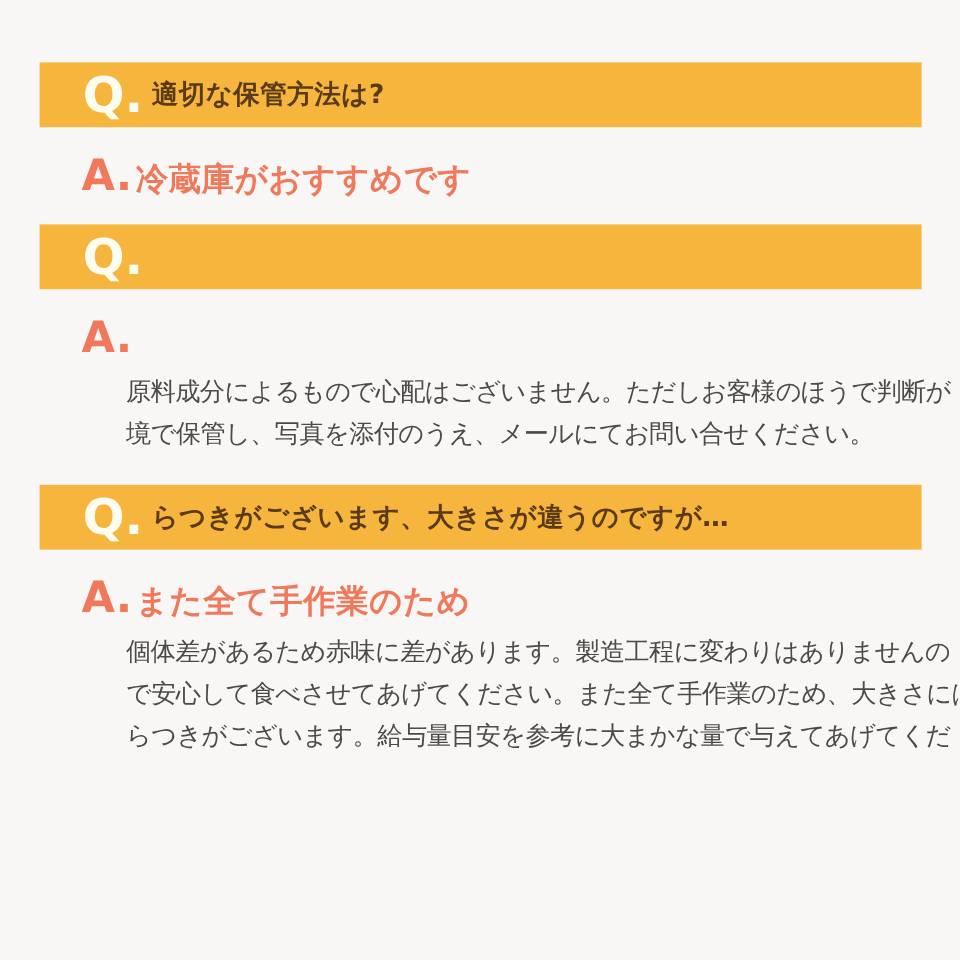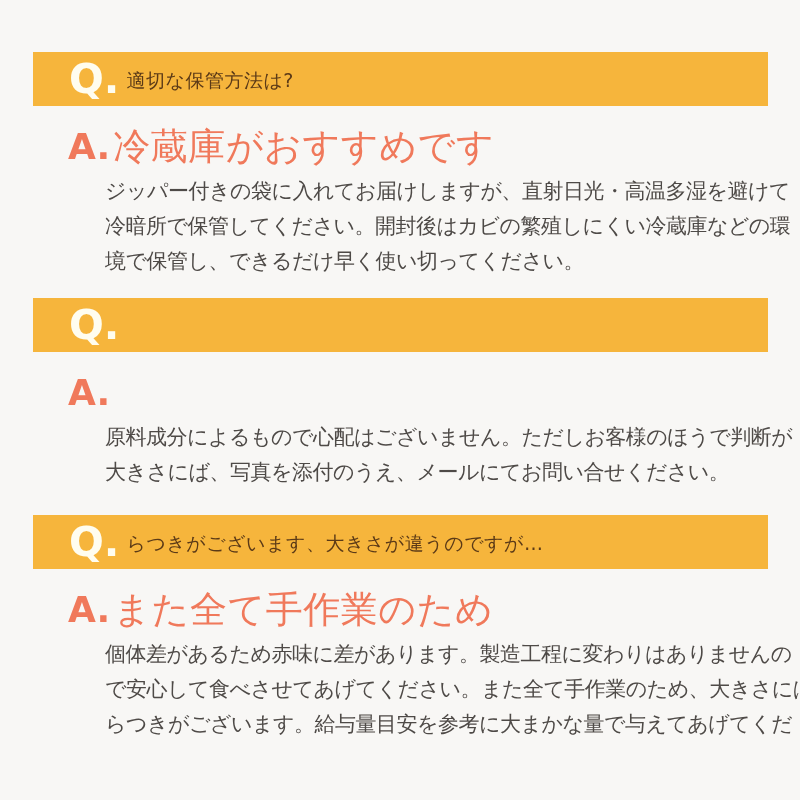--- a/index.html
+++ b/index.html
@@ -33,46 +33,46 @@
   .q-mark {
     margin-left: 36px;
     font-size: 41px;
     line-height: 1;
     font-weight: bold;
     color: var(--q-color, #FFFDEF);
     letter-spacing: 0;
   }
   .q-text {
     margin-left: 7px;
-    font-size: 19px;
+    font-size: 22px;
     line-height: 1;
-    font-weight: normal;
+    font-weight: bold;
     color: var(--question-color, #5B3A17);
     letter-spacing: 0.5px;
     white-space: nowrap;
     padding-top: 2px;
   }
 
   .a-heading {
     margin: 20px 32px 0 68px;
     height: 42px;
     display: flex;
     align-items: baseline;
   }
   .a-mark {
     font-size: 36px;
     line-height: 42px;
     font-weight: bold;
     color: var(--answer-color, #F0795B);
   }
   .a-title {
     margin-left: 3px;
-    font-size: 37px;
+    font-size: 27px;
     line-height: 42px;
-    font-weight: normal;
+    font-weight: bold;
     color: var(--answer-color, #F0795B);
     letter-spacing: 0.5px;
     white-space: nowrap;
   }
 
   .a-body {
     margin: 6px 38px 0 105px;
     font-size: 21px;
     line-height: 35px;
     color: var(--body-color, #4E4A47);
@@ -89,37 +89,32 @@
 
   <section class="faq-item s1">
     <div class="q-banner">
       <span class="q-mark">Q.</span>
       <span class="q-text">適切な保管方法は?</span>
     </div>
     <div class="a-heading">
       <span class="a-mark">A.</span>
       <span class="a-title">冷蔵庫がおすすめです</span>
     </div>
-    <div class="a-body">
-      <div class="body-line">ジッパー付きの袋に入れてお届けしますが、直射日光・高温多湿を避けて</div>
-      <div class="body-line">冷暗所で保管してください。開封後はカビの繁殖しにくい冷蔵庫などの環</div>
-      <div class="body-line">境で保管し、できるだけ早く使い切ってください。</div>
-    </div>
   </section>
 
   <section class="faq-item s2">
     <div class="q-banner">
       <span class="q-mark">Q.</span>
     </div>
     <div class="a-heading">
       <span class="a-mark">A.</span>
     </div>
     <div class="a-body">
       <div class="body-line">原料成分によるもので心配はございません。ただしお客様のほうで判断が</div>
-      <div class="body-line">大きさにば、写真を添付のうえ、メールにてお問い合せください。</div>
+      <div class="body-line">境で保管し、写真を添付のうえ、メールにてお問い合せください。</div>
     </div>
   </section>
 
   <section class="faq-item s3">
     <div class="q-banner">
       <span class="q-mark">Q.</span>
       <span class="q-text">らつきがございます、大きさが違うのですが…</span>
     </div>
     <div class="a-heading">
       <span class="a-mark">A.</span>

